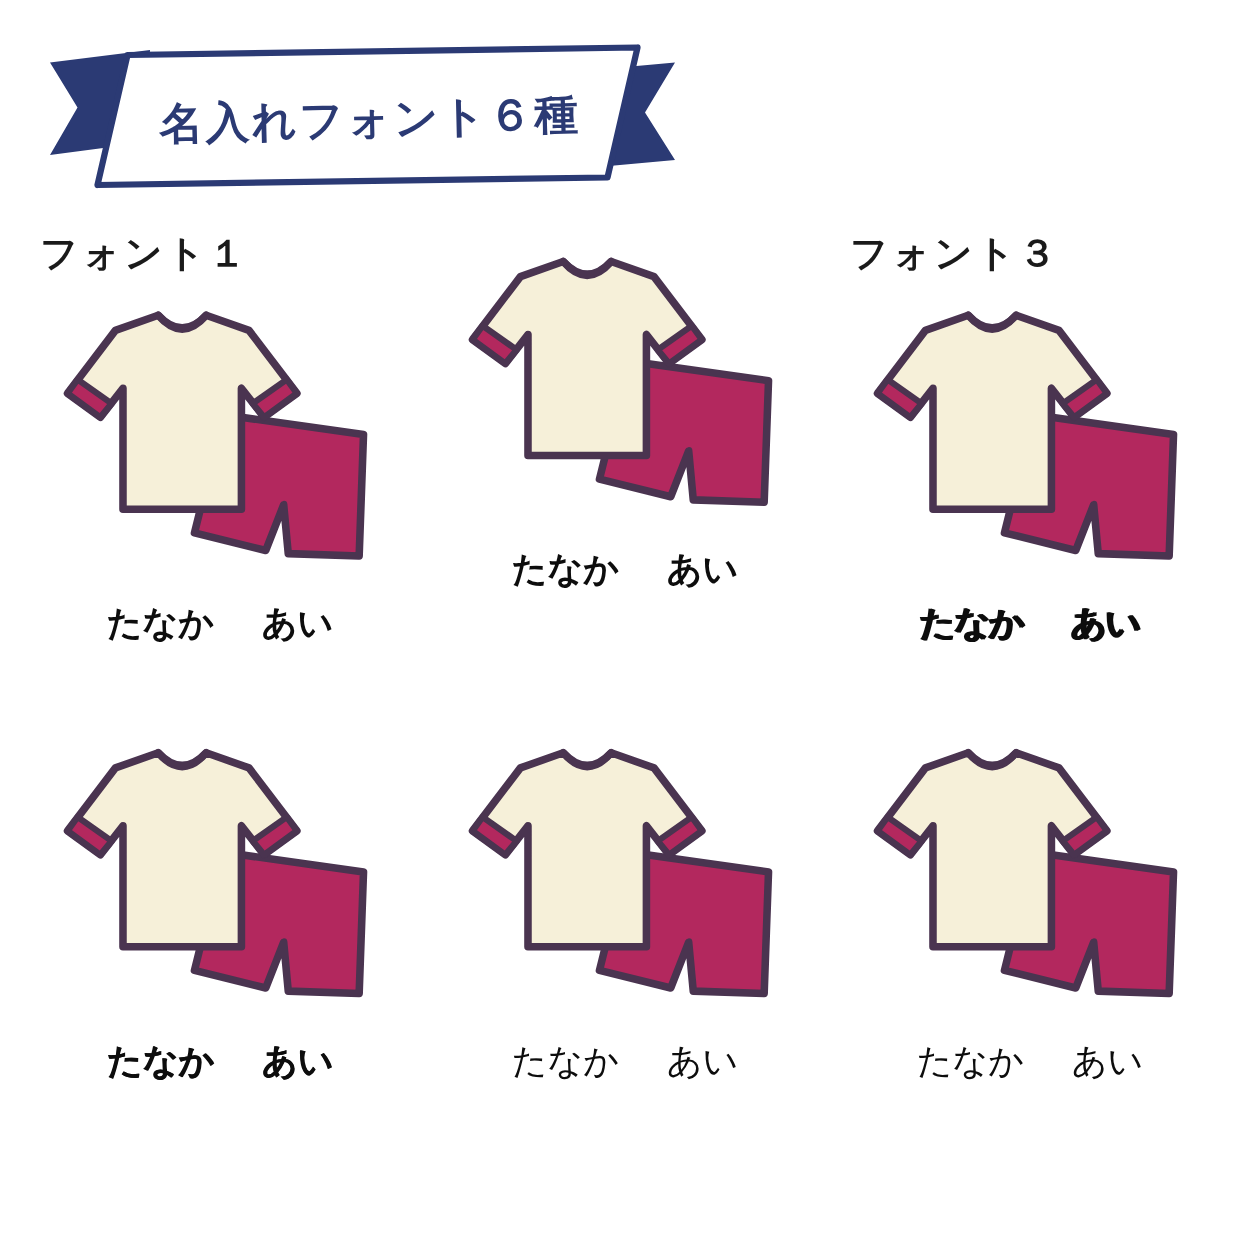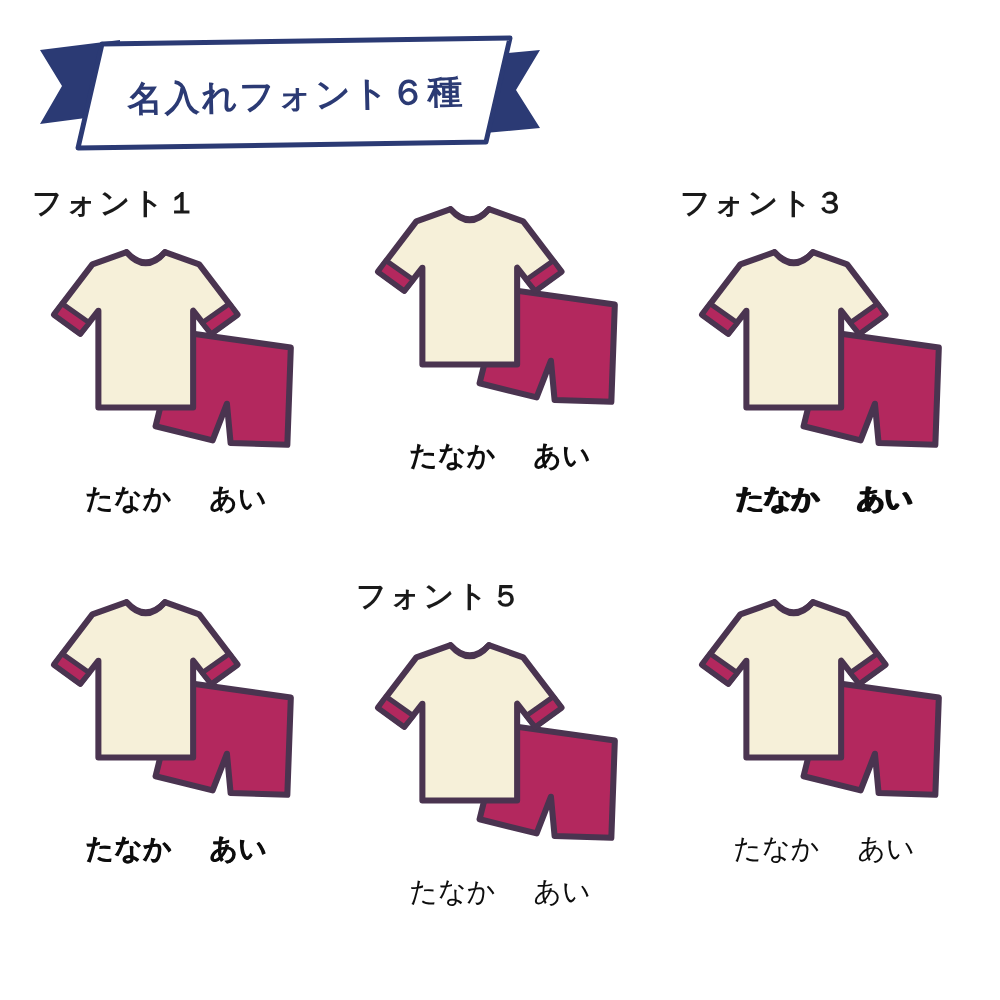--- a/index.html
+++ b/index.html
@@ -103,21 +103,20 @@
       <svg class="pajama" viewBox="0 0 270 250">
           <use href="#pajama-set"></use>
         </svg>
       <div class="sample">
         <span>たなか</span>
         <span>あい</span>
       </div>
     </div>
 
     <div class="card f5">
-      <div class="card-title">フォント５</div>
       <svg class="pajama" viewBox="0 0 270 250">
           <use href="#pajama-set"></use>
         </svg>
       <div class="sample">
         <span>たなか</span>
         <span>あい</span>
       </div>
     </div>
 
     <div class="card f6">

